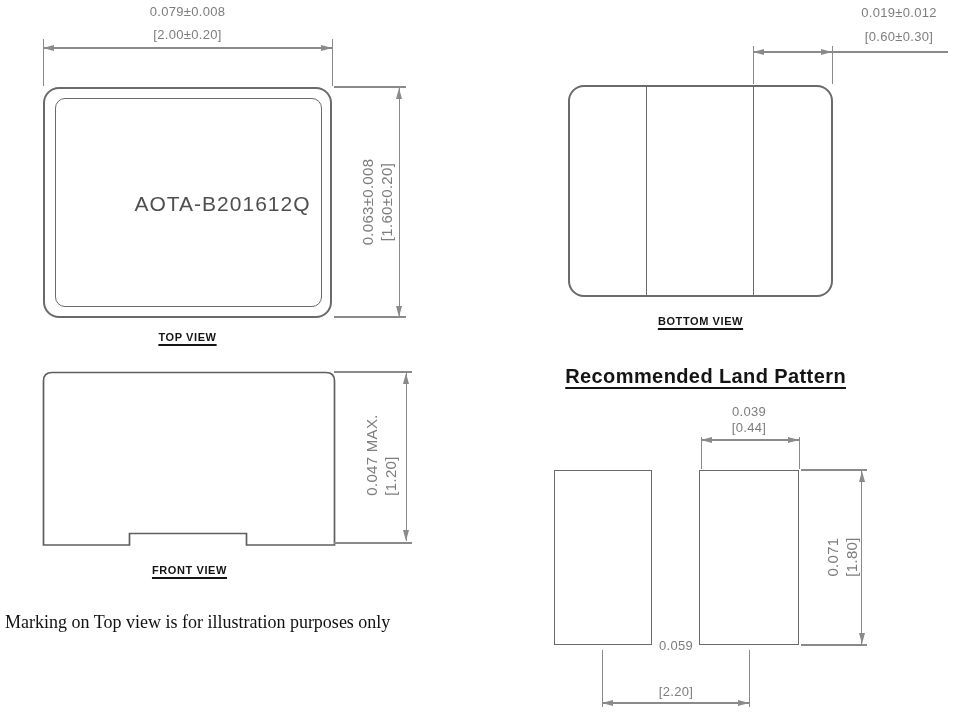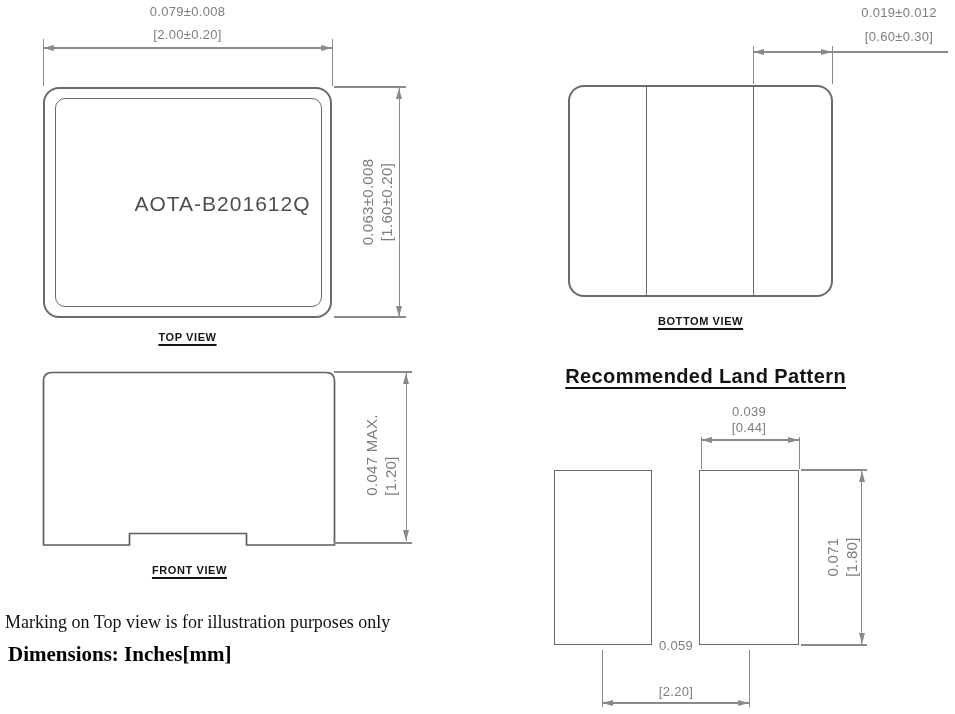--- a/index.html
+++ b/index.html
@@ -134,15 +134,14 @@
     <div class="ln-v" style="left:602px;top:650px;height:57px;"></div>
     <div class="ln-v" style="left:748.5px;top:650px;height:57px;"></div>
     <div class="ln-h" style="left:602px;top:702.4px;width:147px;"></div>
     <div class="ar ar-l" style="left:602px;top:700px;"></div>
     <div class="ar ar-r" style="left:738px;top:700px;"></div>
     <div class="dimtxt" style="left:626px;top:638px;width:100px;">0.059</div>
     <div class="dimtxt" style="left:626px;top:684px;width:100px;">[2.20]</div>
   </div>
 
   <div class="note" style="left:5px;top:612px;">Marking on Top view is for illustration purposes only</div>
-  <div class="note-bold" style="left:8px;top:642px;">Dimensions: Inches[mm]</div>
 
 </div>
 
 </body></html>

